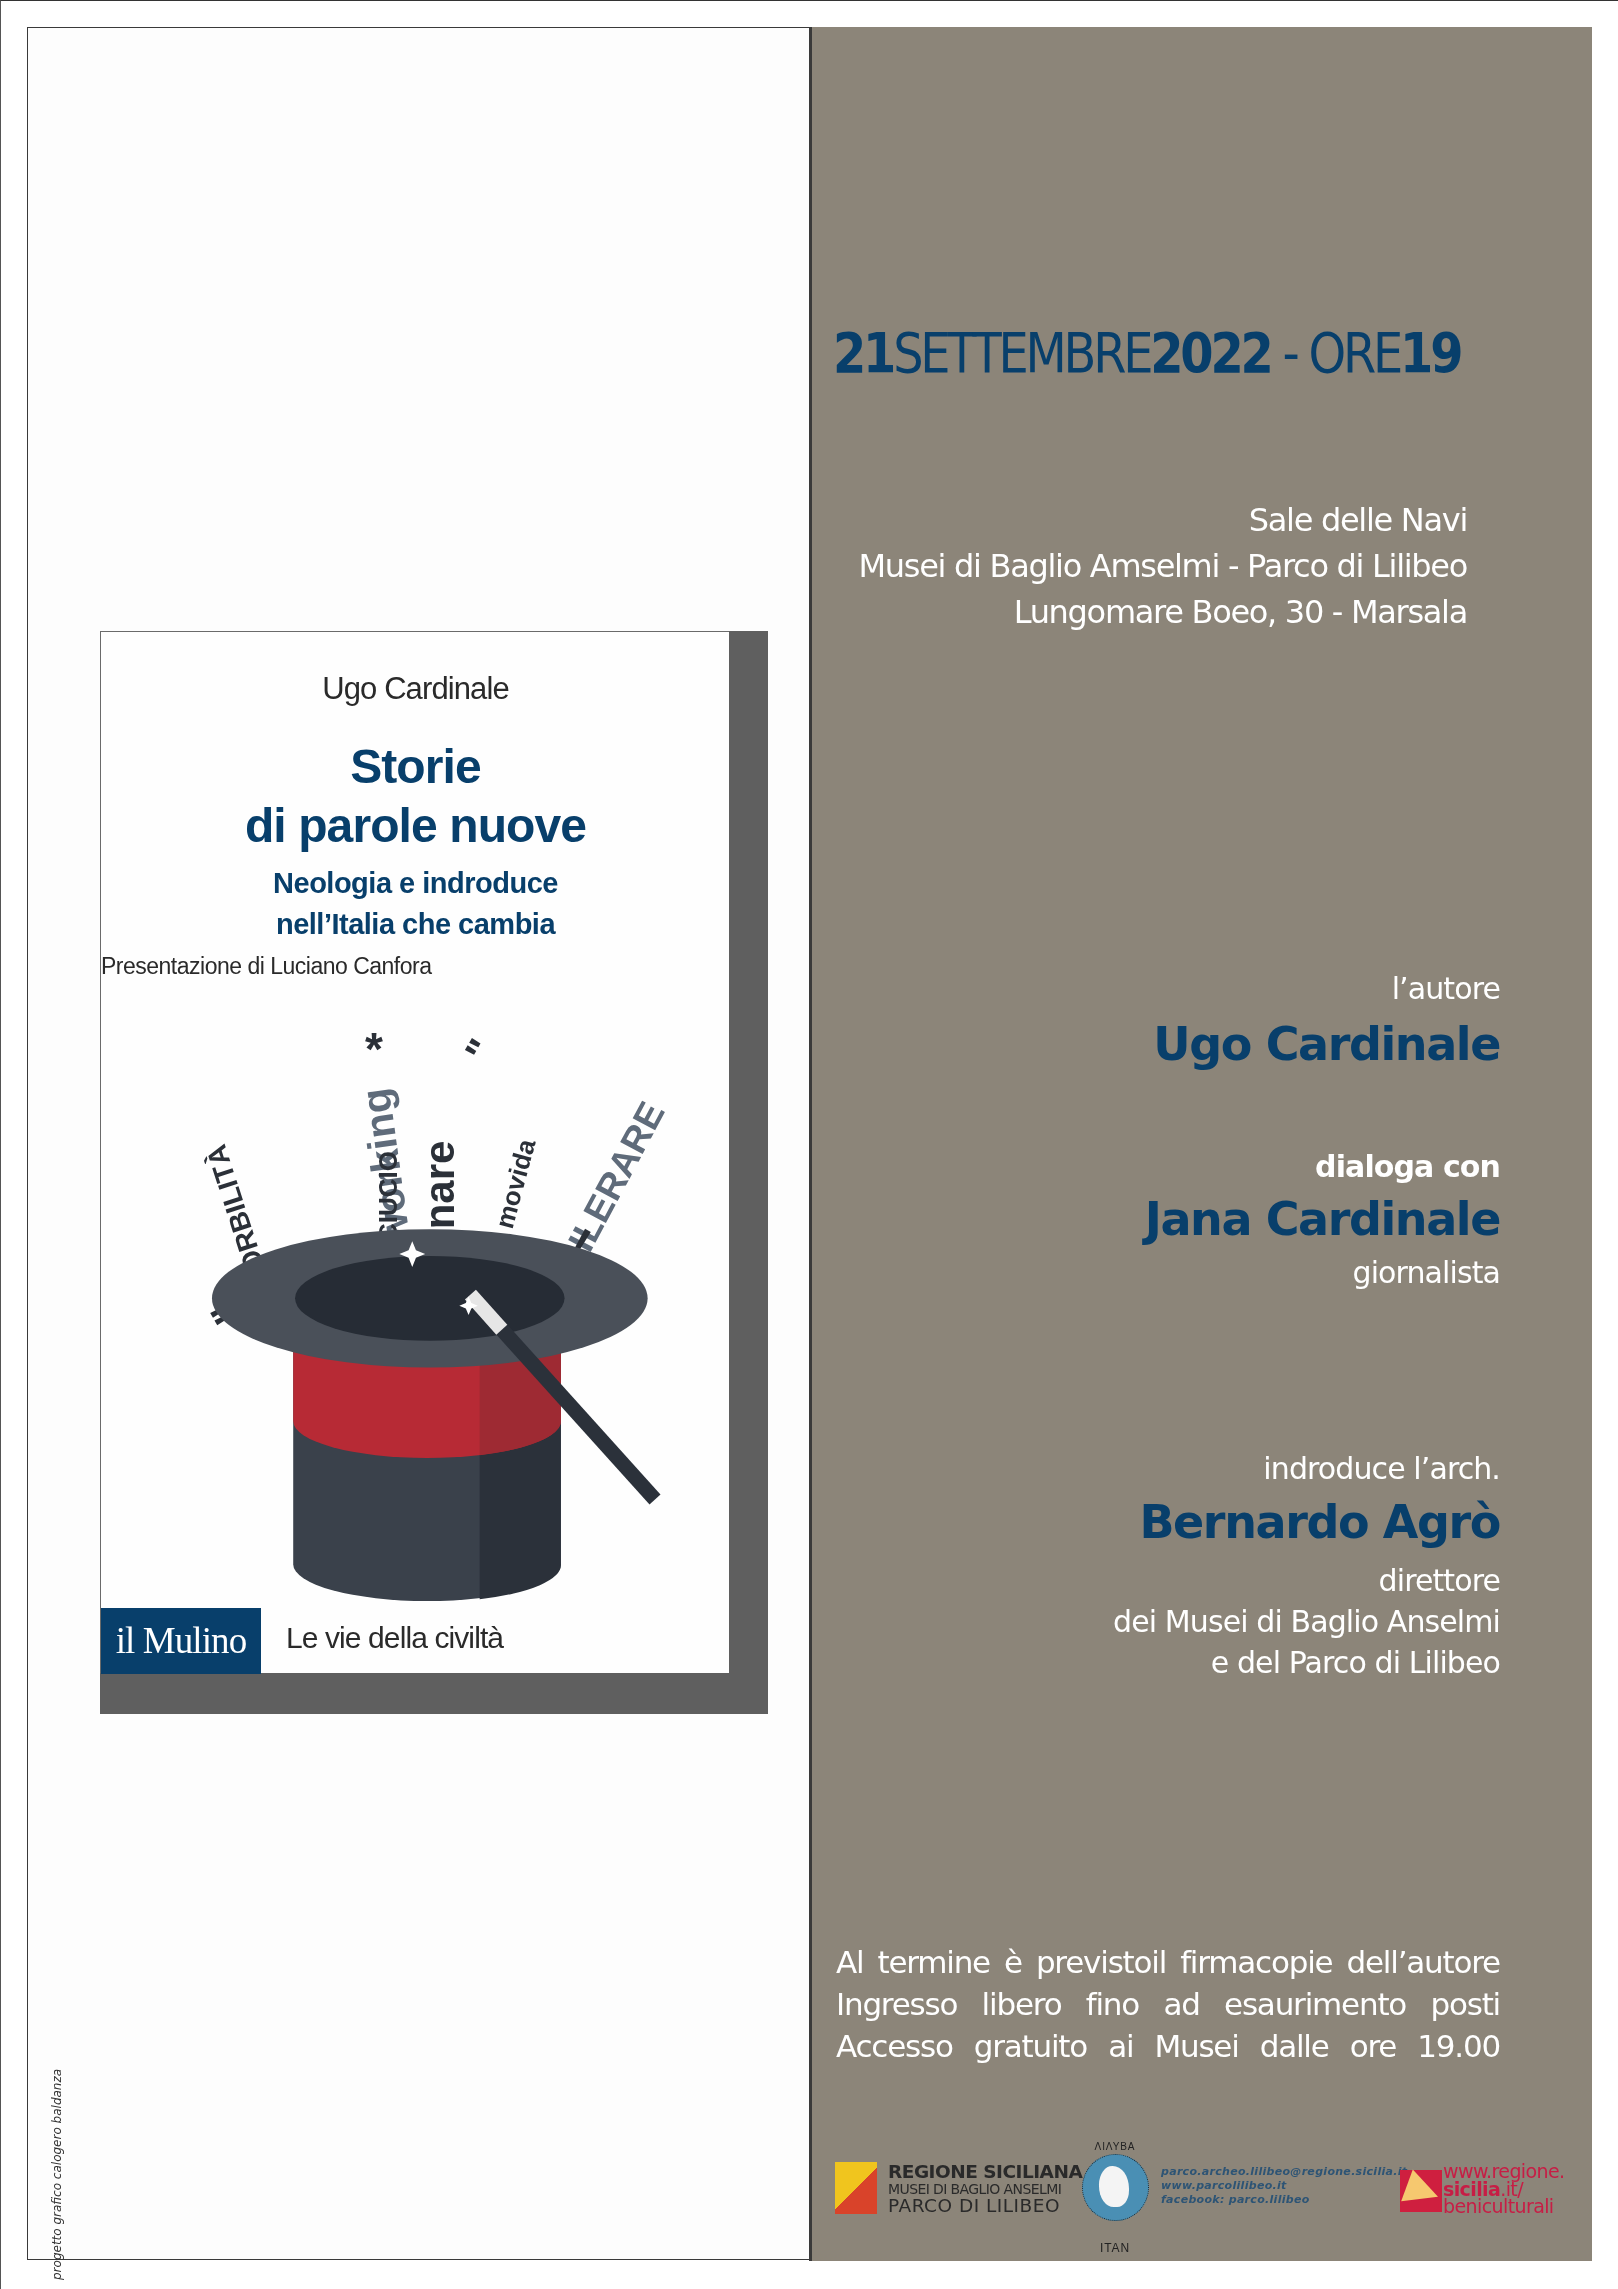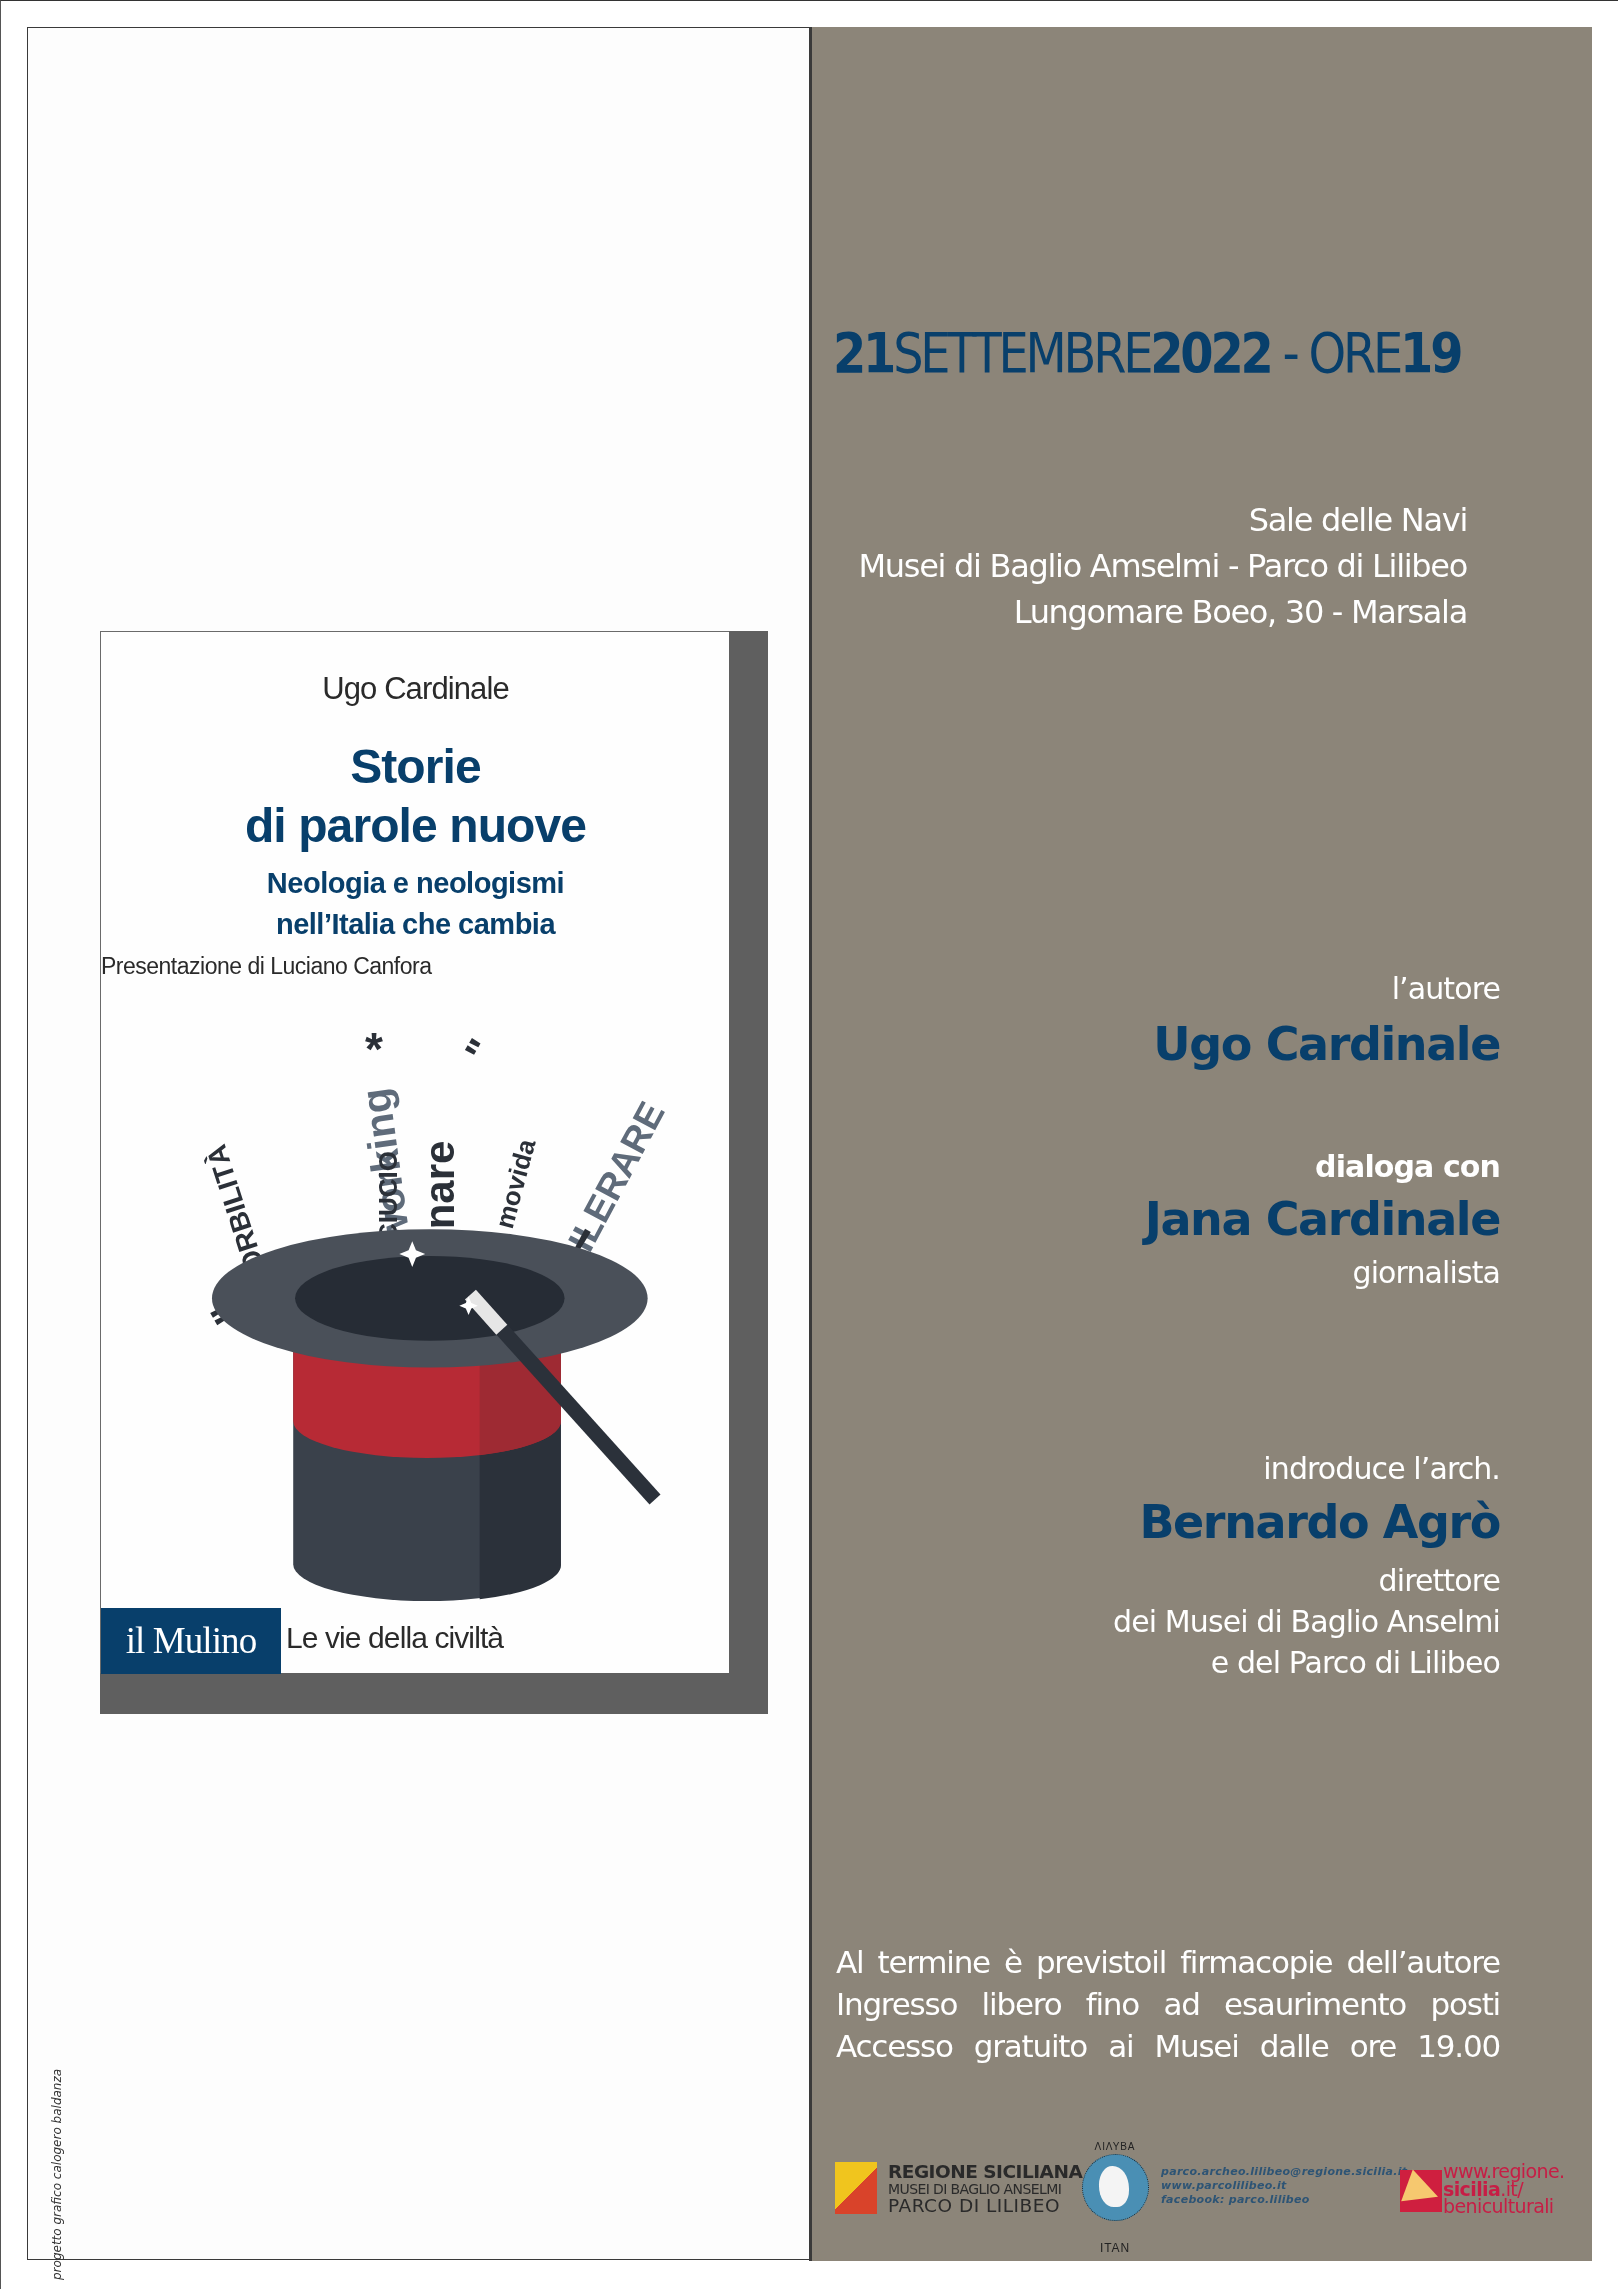--- a/index.html
+++ b/index.html
@@ -57,39 +57,39 @@
               font-family:"Liberation Sans", sans-serif; font-size:31px; letter-spacing:-0.9px; }
   .c-title { position:absolute; left:0; top:105px; width:629px; text-align:center; color:#083f6b;
              font-family:"Liberation Sans", sans-serif; font-weight:bold; font-size:48px; line-height:59px; letter-spacing:-0.9px; }
   .c-sub { position:absolute; left:0; top:231px; width:629px; text-align:center; color:#083f6b;
            font-family:"Liberation Sans", sans-serif; font-weight:bold; font-size:29px; line-height:41px; letter-spacing:-0.5px; }
   .c-pres { position:absolute; left:0; top:321px; width:629px; text-align:left; color:#2a2a2a;
             font-family:"Liberation Sans", sans-serif; font-size:23px; letter-spacing:-0.5px; }
   .words { position:absolute; left:0; top:388px; width:629px; height:388px; }
   .w { position:absolute; font-family:"Liberation Sans", sans-serif; font-weight:bold; white-space:nowrap;
        transform-origin:left bottom; line-height:1; }
-  .mulino { position:absolute; left:0; top:976px; width:180px; height:66px; background:#083f6b; color:#fff;
+  .mulino { position:absolute; left:0; top:976px; width:160px; height:66px; background:#083f6b; color:#fff;
             font-family:"Liberation Serif", serif; font-size:37px; line-height:66px; text-align:center; letter-spacing:-0.9px; }
   .collana { position:absolute; left:185px; top:989px; color:#2a2a2a; font-family:"Liberation Sans", sans-serif; font-size:30px; letter-spacing:-0.9px; }
 </style>
 </head>
 <body>
 
 <div class="outer"></div>
 <div class="frame"></div>
 
 <div class="shadow"></div>
 <div class="cover">
   <div class="c-author">Ugo Cardinale</div>
   <div class="c-title">
     <div>Storie</div>
     <div>di parole nuove</div>
   </div>
   <div class="c-sub">
-    <div>Neologia e neologismi</div>
+    <div>Neologia e indroduce</div>
     <div>nell’Italia che cambia</div>
   </div>
   <div class="c-pres">Presentazione di Luciano Canfora</div>
 
   <div class="words">
     <span class="w" style="left:148px;top:249px;font-size:41px;color:#2b3038;transform:rotate(-120deg);">"</span>
     <span class="w" style="left:189px;top:281px;font-size:28px;color:#2b3038;transform:rotate(-108deg);transform-origin:left bottom;">COMORBILITÀ</span>
     <span class="w" style="left:229px;top:275px;font-size:28px;color:#2b3038;transform:rotate(-100deg);">#</span>
     <span class="w" style="left:293px;top:349px;font-size:41px;color:#5f6b7a;transform:rotate(-98deg);transform-origin:left top;">smart working</span>
     <span class="w" style="left:264px;top:5.5px;font-size:46px;color:#2b3038;">*</span>

